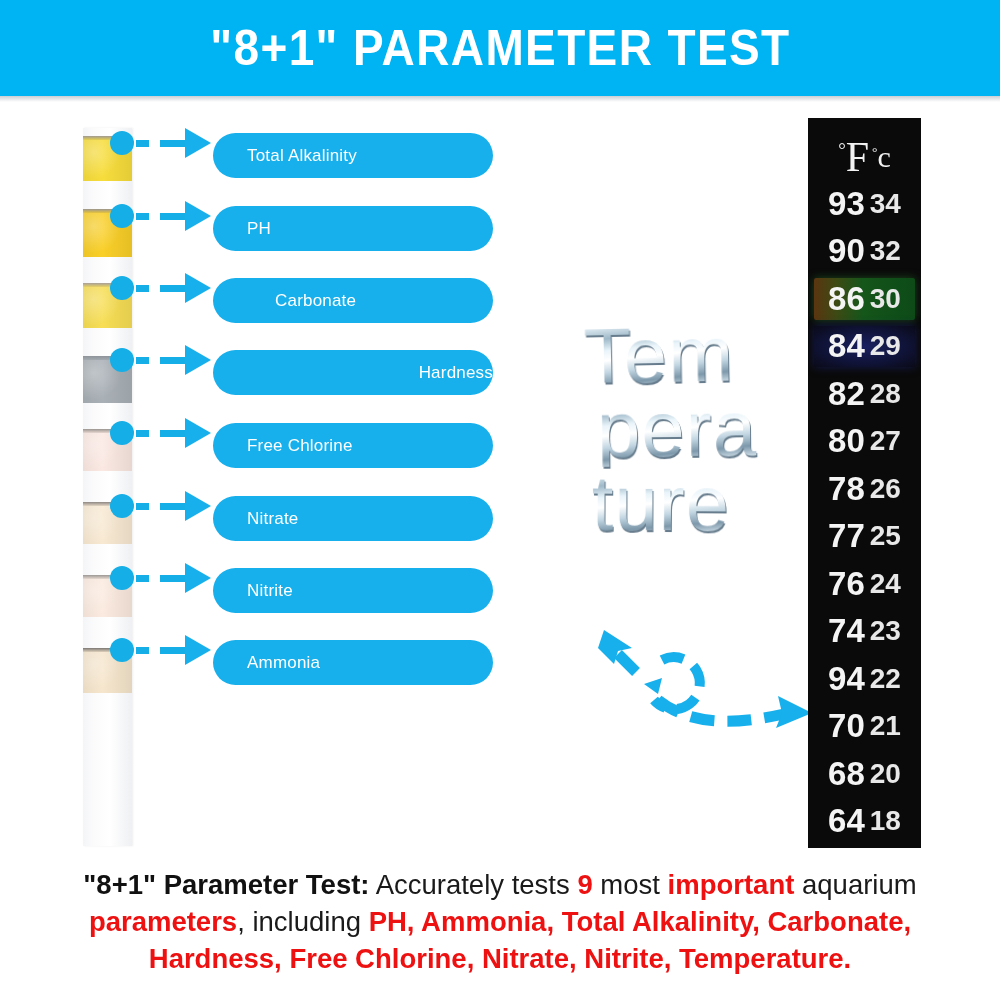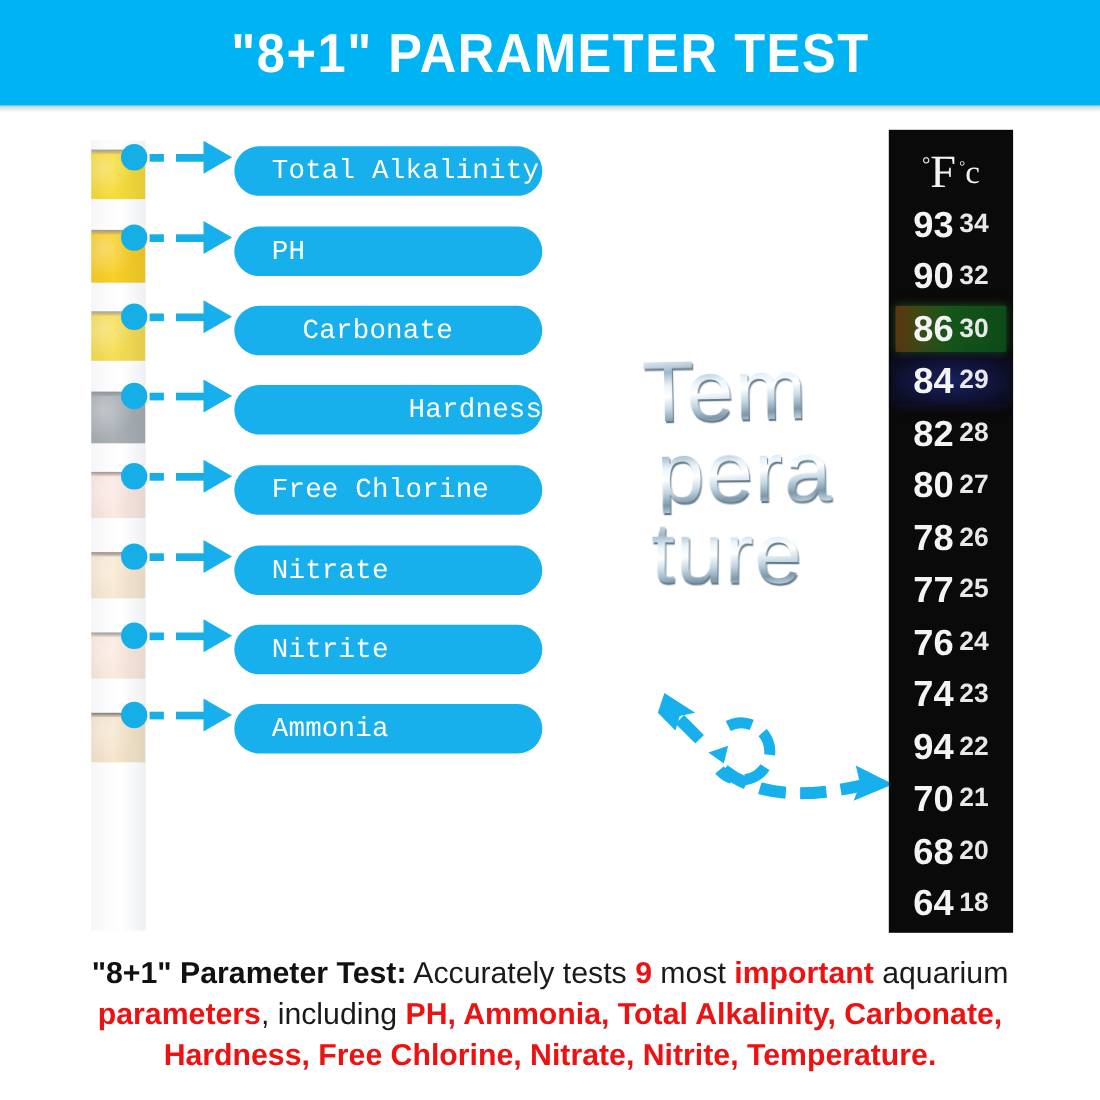--- a/index.html
+++ b/index.html
@@ -115,22 +115,22 @@
     left: 213px;
     width: 280px;
     height: 45px;
     background: #17b0ec;
     border-radius: 23px;
     display: flex;
     align-items: center;
   }
   .pill-label {
     color: #ffffff;
-    font-size: 25px;
-    font-family: Liberation Mono, monospace;
+    font-size: 17px;
+    font-family: Liberation Sans, sans-serif;
     padding-left: 34px;
     white-space: nowrap;
     letter-spacing: 0.2px;
   }
 
   
   .temp-word {
     position: absolute;
     left: 520px;
     top: 318px;
@@ -212,21 +212,21 @@
     font-family: "Liberation Sans", sans-serif;
     font-weight: bold;
     font-size: 33px;
     color: #f4f4f4;
     z-index: 2;
   }
   .tc {
     position: relative;
     font-family: "Liberation Sans", sans-serif;
     font-weight: bold;
-    font-size: 24px;
+    font-size: 28px;
     color: #e8e8e8;
     margin-left: 5px;
     z-index: 2;
   }
 
   
   .caption {
     position: absolute;
     left: 28px;
     top: 866px;

